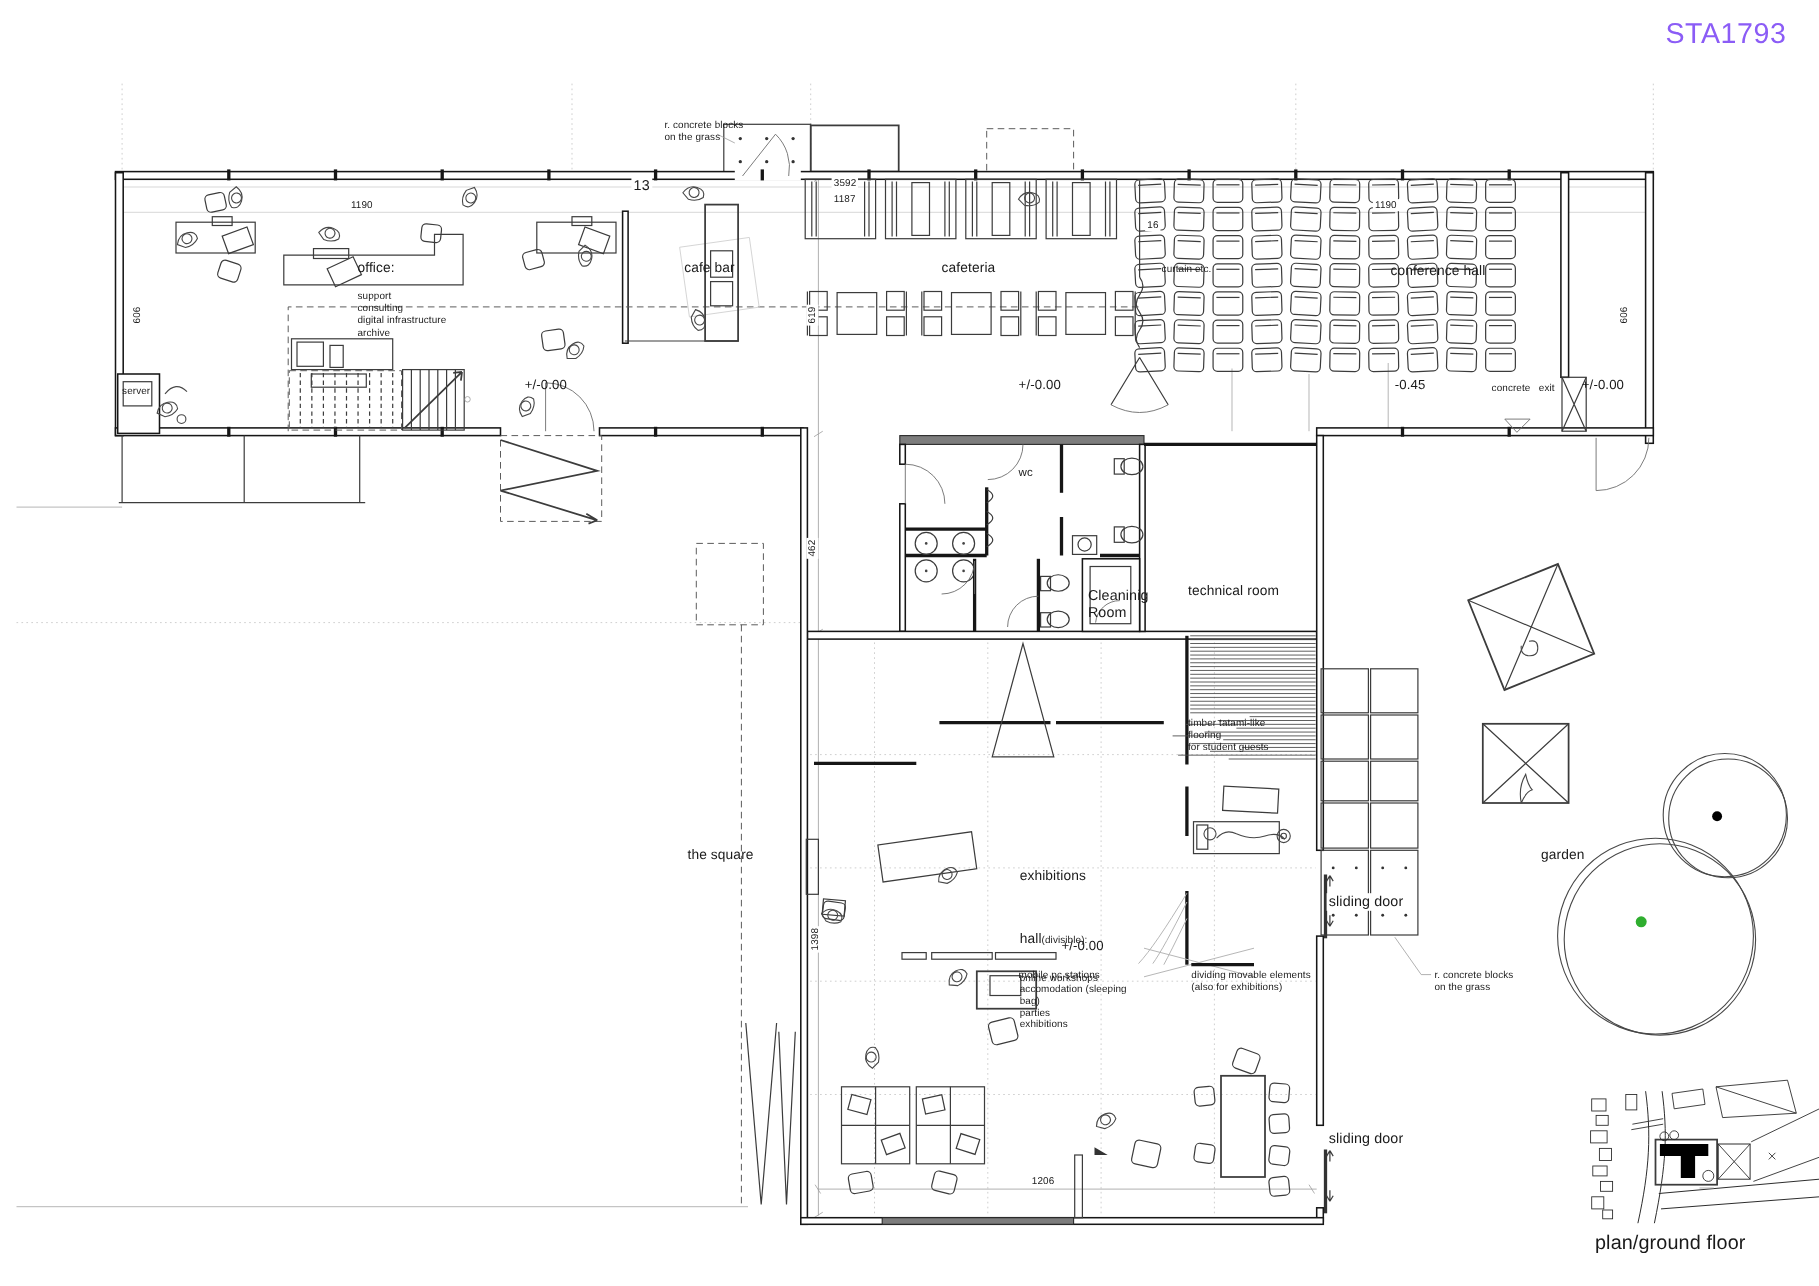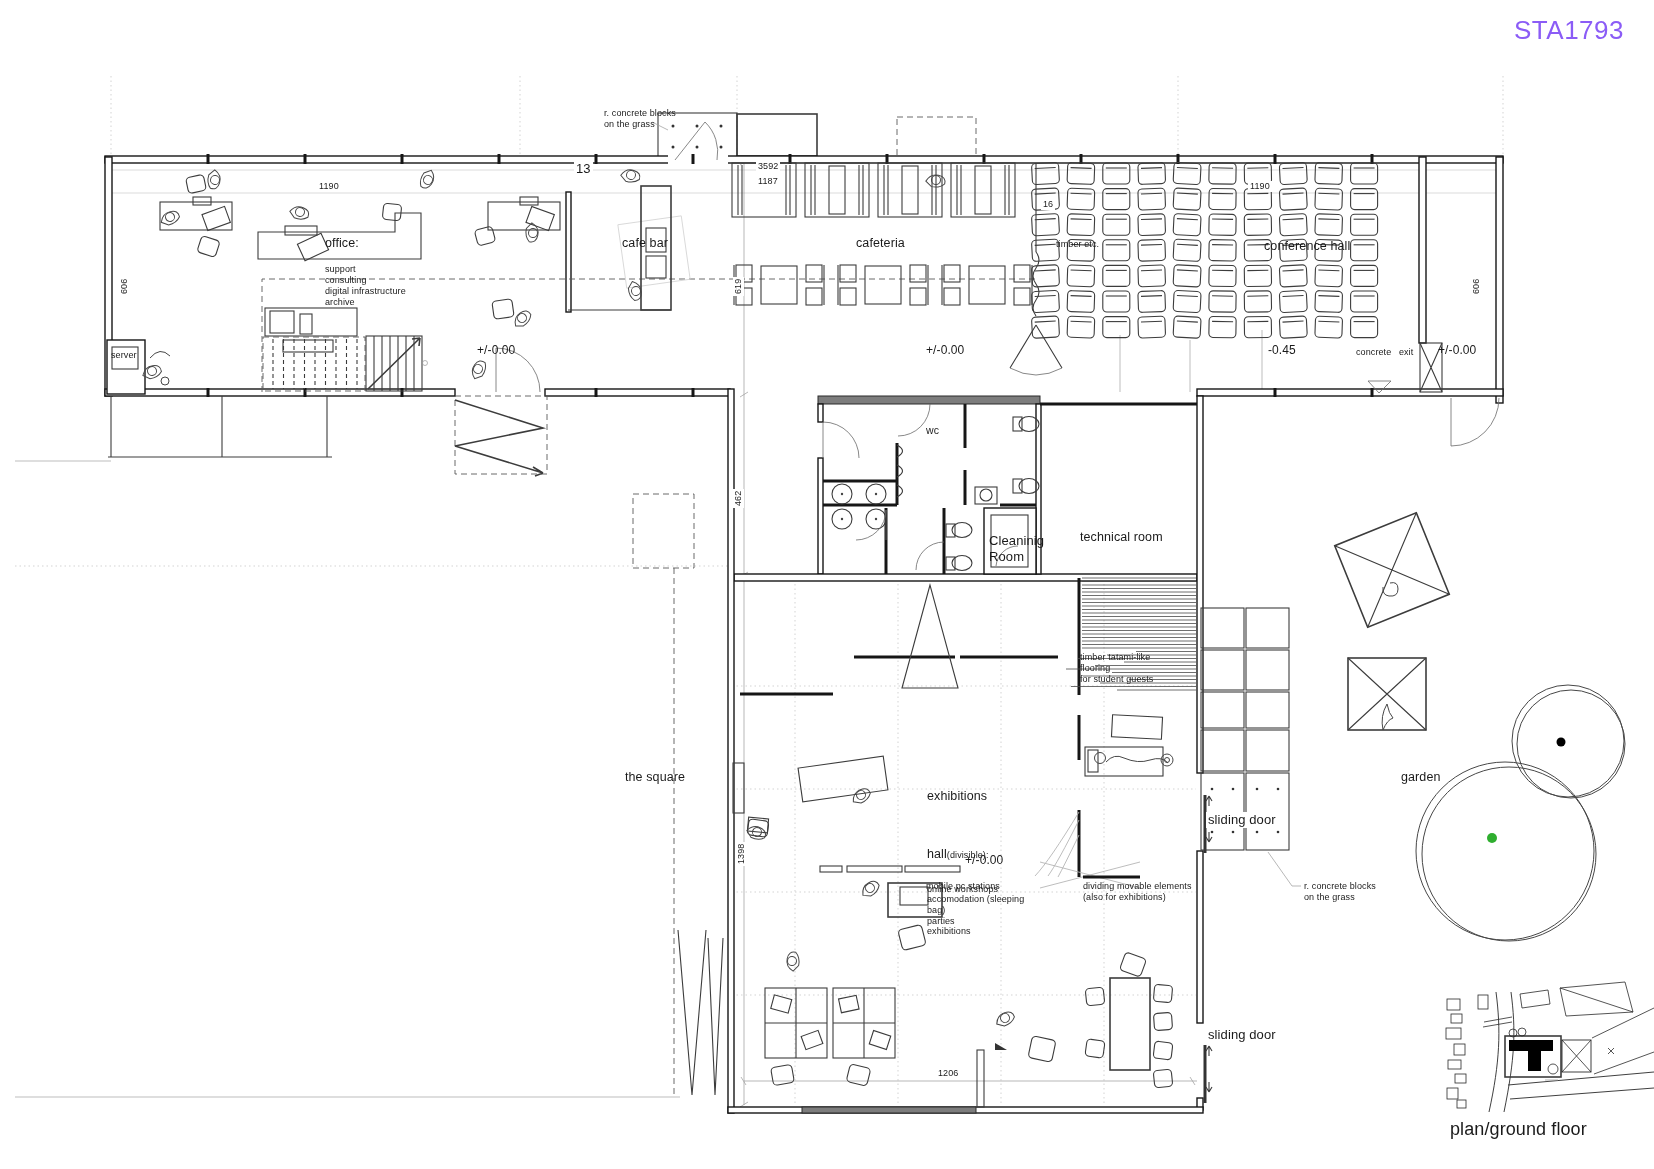--- a/index.html
+++ b/index.html
@@ -960,21 +960,21 @@
 <div class="lbl fs-sm" style="left:604px;top:108px">r. concrete blocks
 on the grass</div>
 <div class="lbl fs-room" style="left:622px;top:236px">cafe bar</div>
 
 <div class="lbl fs-dim bg" style="left:756px;top:161px">3592</div>
 <div class="lbl fs-dim bg" style="left:756px;top:176px">1187</div>
 <div class="lbl fs-room" style="left:856px;top:236px">cafeteria</div>
 <div class="lbl fs-dim bg rot" style="left:733px;top:296px">619</div>
 <div class="lbl fs-lvl" style="left:926px;top:343px">+/-0.00</div>
 
-<div class="lbl fs-sm" style="left:1056px;top:239px">timber etc.</div>
+<div class="lbl fs-sm" style="left:1056px;top:239px">curtain etc.</div>
 <div class="lbl fs-dim bg" style="left:1041px;top:199px">16</div>
 <div class="lbl fs-room" style="left:1264px;top:239px">conference hall</div>
 <div class="lbl fs-dim bg" style="left:1248px;top:181px">1190</div>
 <div class="lbl fs-lvl" style="left:1268px;top:343px">-0.45</div>
 <div class="lbl fs-sm ws" style="left:1356px;top:347px">concrete exit</div>
 <div class="lbl fs-lvl" style="left:1438px;top:343px">+/-0.00</div>
 <div class="lbl fs-dim bg rot" style="left:1471px;top:296px">606</div>
 
 <div class="lbl fs-wc" style="left:926px;top:424px">wc</div>
 <div class="lbl fs-dim bg rot" style="left:733px;top:508px">462</div>

